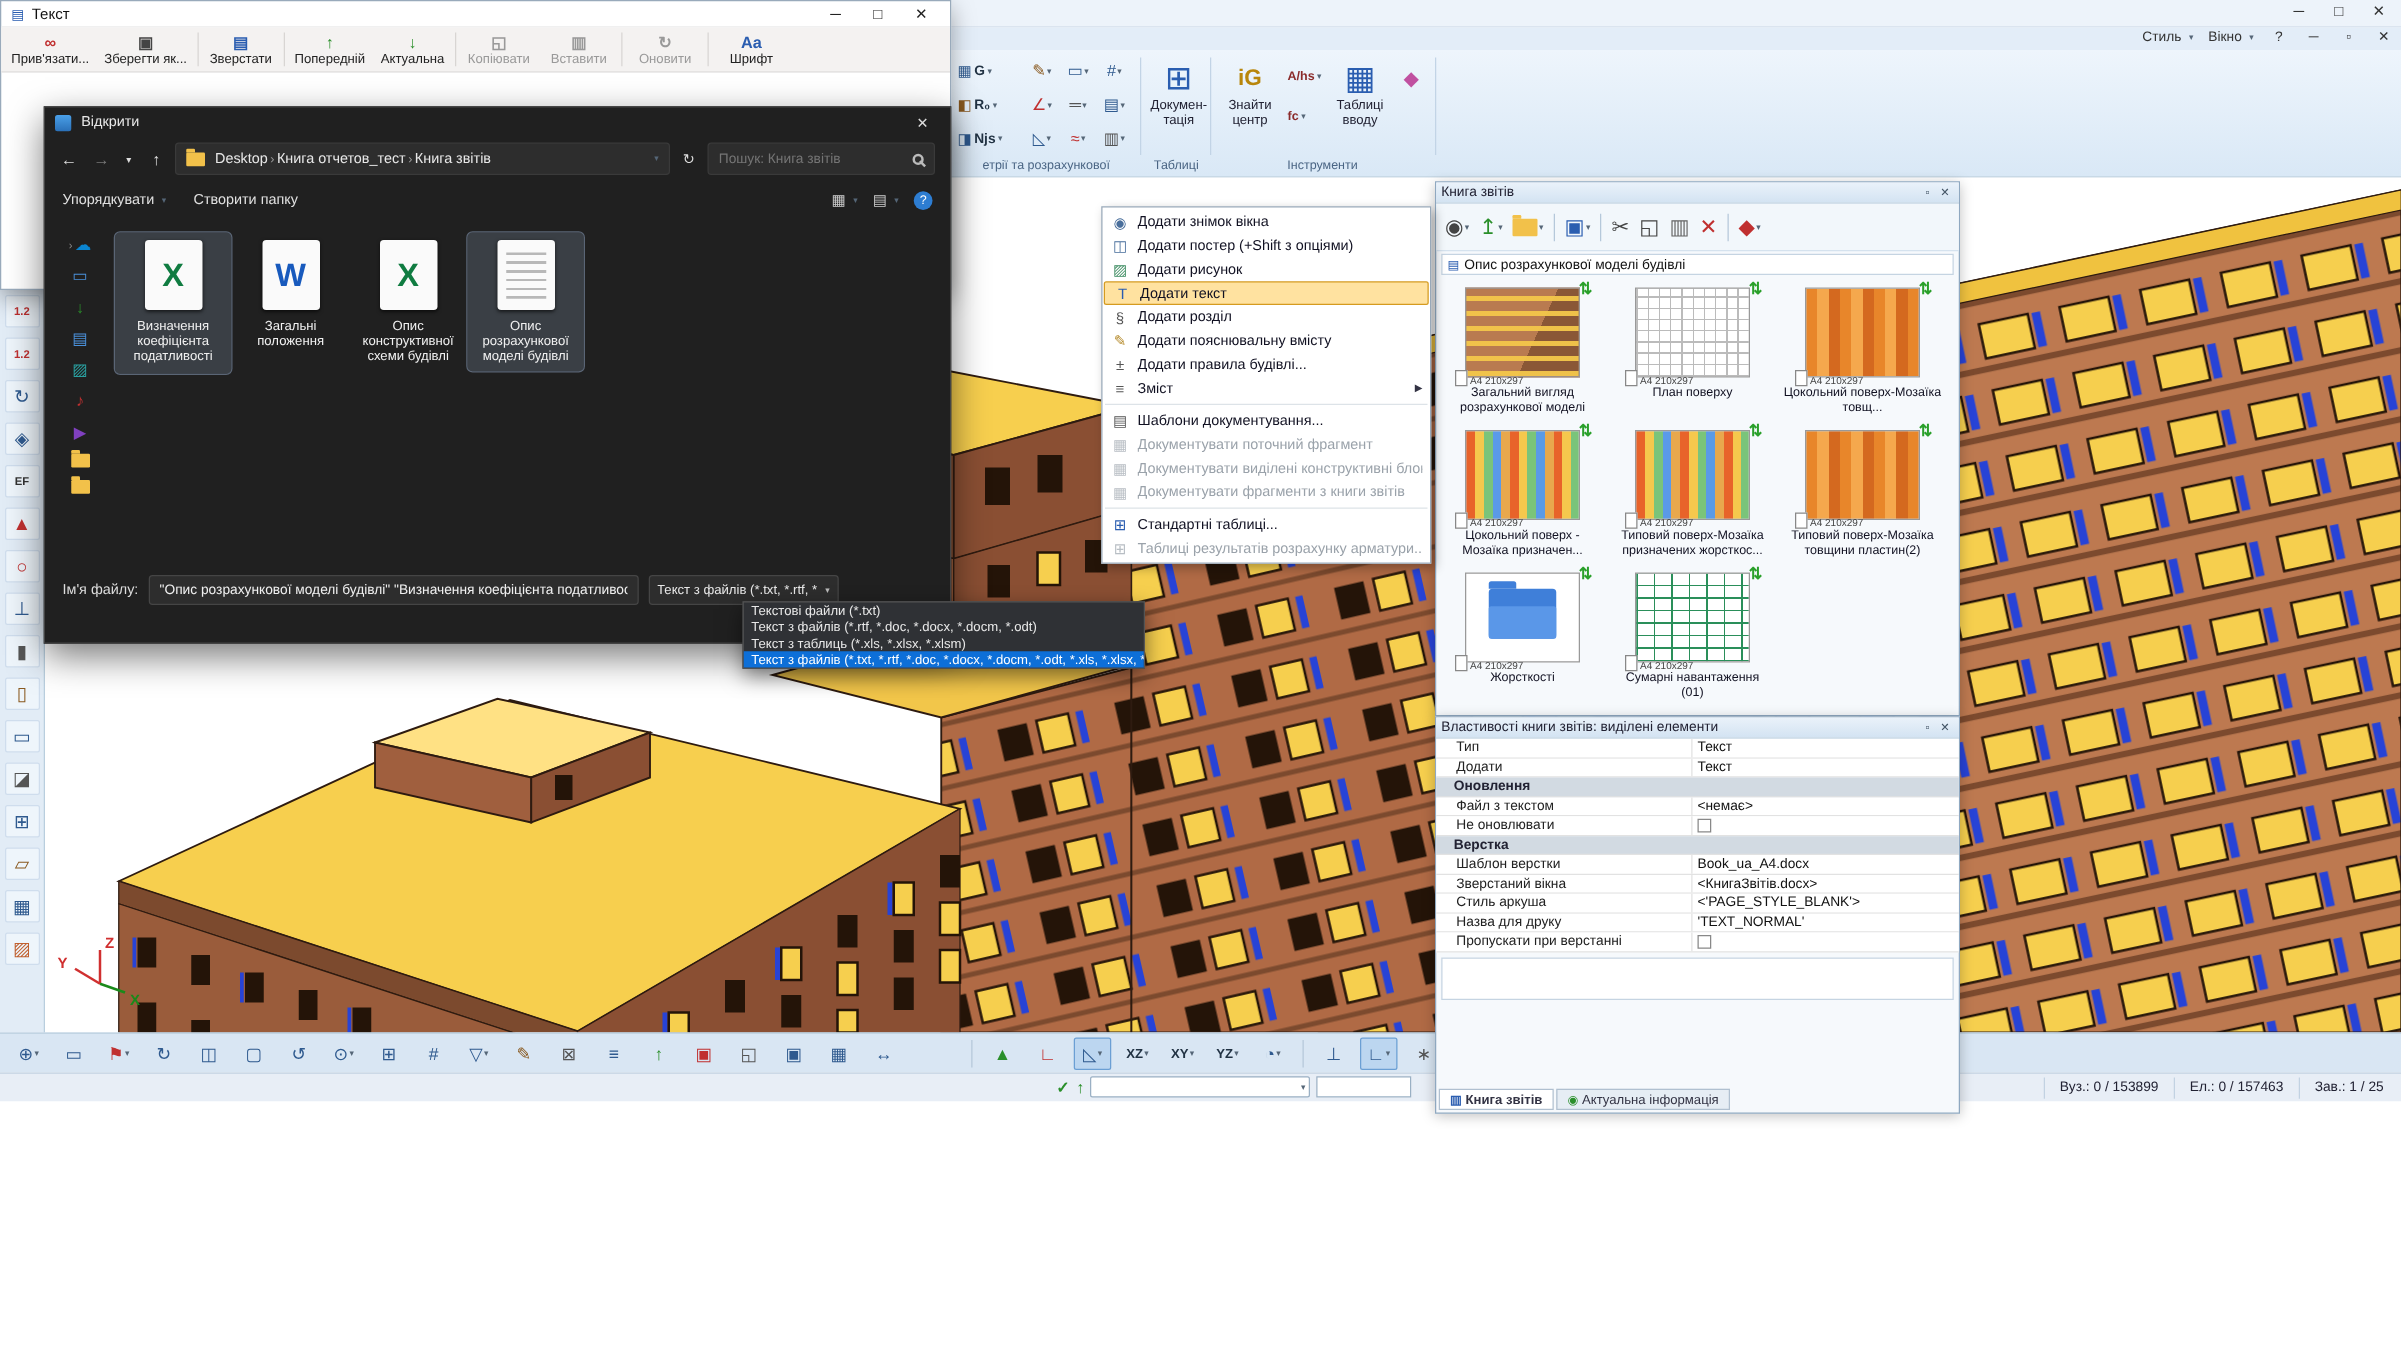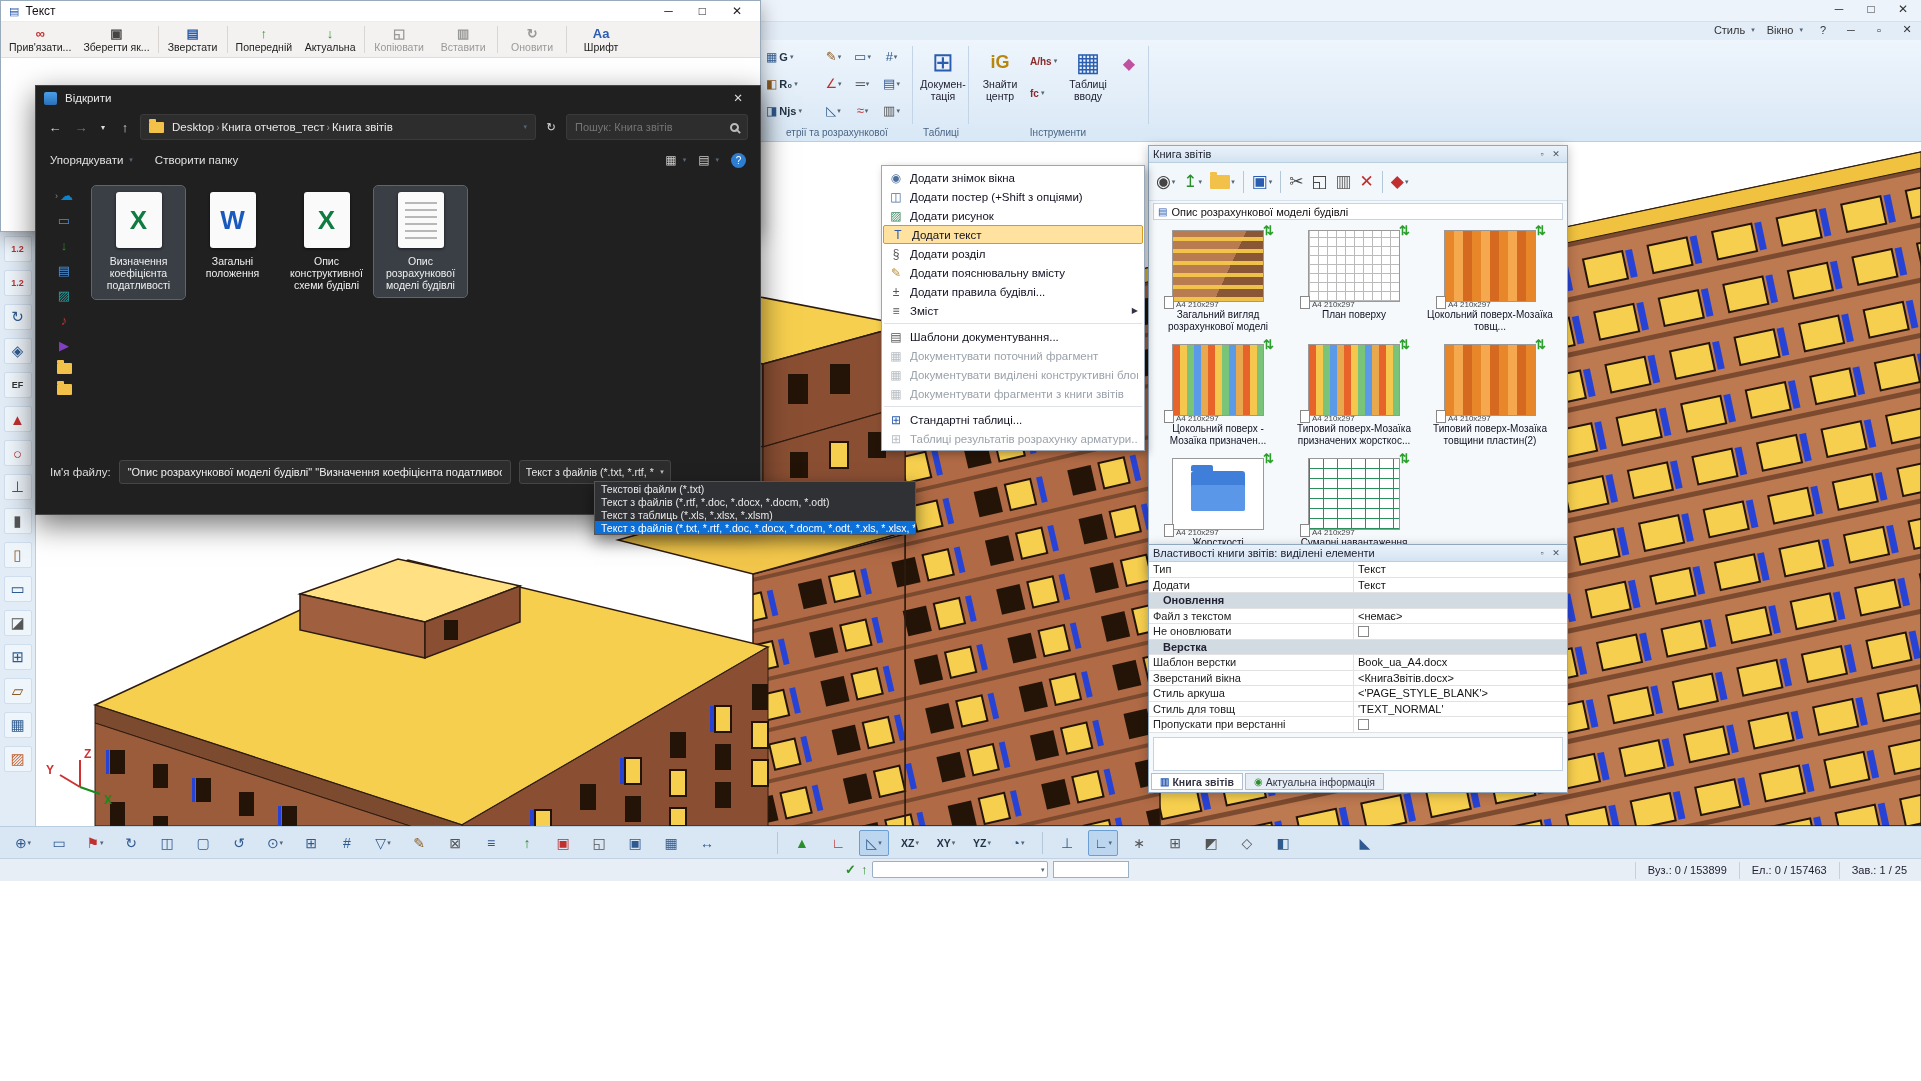--- a/index.html
+++ b/index.html
@@ -70,21 +70,21 @@
     display:flex; align-items:center; justify-content:flex-end; padding-right:3px; }
   .sbox2 { width:76px; height:17px; background:#fff; border:1px solid #9ab0c4; }
   #status-right { position:absolute; right:2px; top:0; display:flex; height:22px; align-items:center; }
   .sseg { padding:0 12px; font-size:11px; color:#223; border-left:1px solid #c2d2e2; height:17px;
     display:flex; align-items:center; white-space:nowrap; }
 
   
   .panel { position:absolute; left:1148px; width:420px; background:#f6f9fc; border:1px solid #8fa8c0;
     z-index:5; box-shadow:0 2px 10px rgba(0,0,0,.25); }
   #panel-rb { top:145px; height:428px; }
-  #panel-props { top:544px; height:249px; }
+  #panel-props { top:573px; height:318px; }
   .phead { height:17px; background:linear-gradient(#eaf2fa,#d3e3f2); border-bottom:1px solid #b9cede;
     display:flex; align-items:center; padding:0 4px; font-size:11px; color:#223; }
   .phead .sp { flex:1; }
   .phico { width:14px; text-align:center; color:#456; font-size:9px; }
   #rb-toolbar { height:38px; background:#f2f7fb; border-bottom:1px solid #d5e2ee; display:flex;
     align-items:center; padding:0 4px; gap:2px; }
   .rbtn { height:30px; display:flex; align-items:center; gap:1px; padding:0 3px; }
   .rico { font-size:17px; }
   .rchev { font-size:7px; color:#567; }
   #rb-path { margin:2px 4px; height:17px; border:1px solid #c5d4e2; background:#fff; display:flex;
@@ -114,21 +114,21 @@
   .t-folder { background:#fff; }
   .bigfolder { margin:12px auto 0; width:54px; height:40px; background:#3f7fd9; border-radius:3px; position:relative; }
   .bigfolder::before { content:""; position:absolute; top:-6px; left:0; width:22px; height:6px;
     background:#3f7fd9; border-radius:2px 2px 0 0; }
   .bigfolder::after { content:""; position:absolute; left:0; bottom:0; width:100%; height:26px;
     background:#5a97e8; border-radius:2px; }
 
   #prop-grid { font-size:11px; }
   .prow { display:flex; height:15.5px; border-bottom:1px solid #e2e2e2; background:#fff; }
   .prow.pgroup { background:#d2dae2; font-weight:bold; color:#223; padding-left:14px; align-items:center; display:flex; }
-  .plab { width:205px; padding:0 4px; border-right:1px solid #e2e2e2; display:flex; align-items:center; color:#222; }
+  .plab { width:205px; padding:0 16px; border-right:1px solid #e2e2e2; display:flex; align-items:center; color:#222; }
   .pval { flex:1; padding:0 4px; display:flex; align-items:center; color:#111; overflow:hidden; white-space:nowrap; }
   .cb { width:11px; height:11px; border:1px solid #888; background:#fff; display:inline-block; }
   #prop-desc { position:absolute; left:4px; right:4px; top:192px; height:34px; border:1px solid #c5d4e2; background:#fff; }
   #prop-tabs { position:absolute; left:2px; bottom:2px; display:flex; gap:2px; }
   .ptab { display:flex; align-items:center; gap:3px; font-size:10.5px; padding:1px 8px;
     border:1px solid #b0c0d0; background:#e6edf4; color:#334; height:17px; }
   .ptab.act { background:#fff; font-weight:bold; }
   .ptico { font-size:10px; }
 
   
@@ -805,21 +805,21 @@
       </div>
       <div class="prow">
         <div class="plab">Зверстаний вікна</div>
         <div class="pval">&lt;КнигаЗвітів.docx&gt;</div>
       </div>
       <div class="prow">
         <div class="plab">Стиль аркуша</div>
         <div class="pval">&lt;'PAGE_STYLE_BLANK'&gt;</div>
       </div>
       <div class="prow">
-        <div class="plab">Стиль для товщ</div>
+        <div class="plab">Назва для друку</div>
         <div class="pval">'TEXT_NORMAL'</div>
       </div>
       <div class="prow">
         <div class="plab">Пропускати при верстанні</div>
         <div class="pval">
           <span class="cb"></span>
         </div>
       </div>
     </div>
   <div id="prop-desc"></div>

